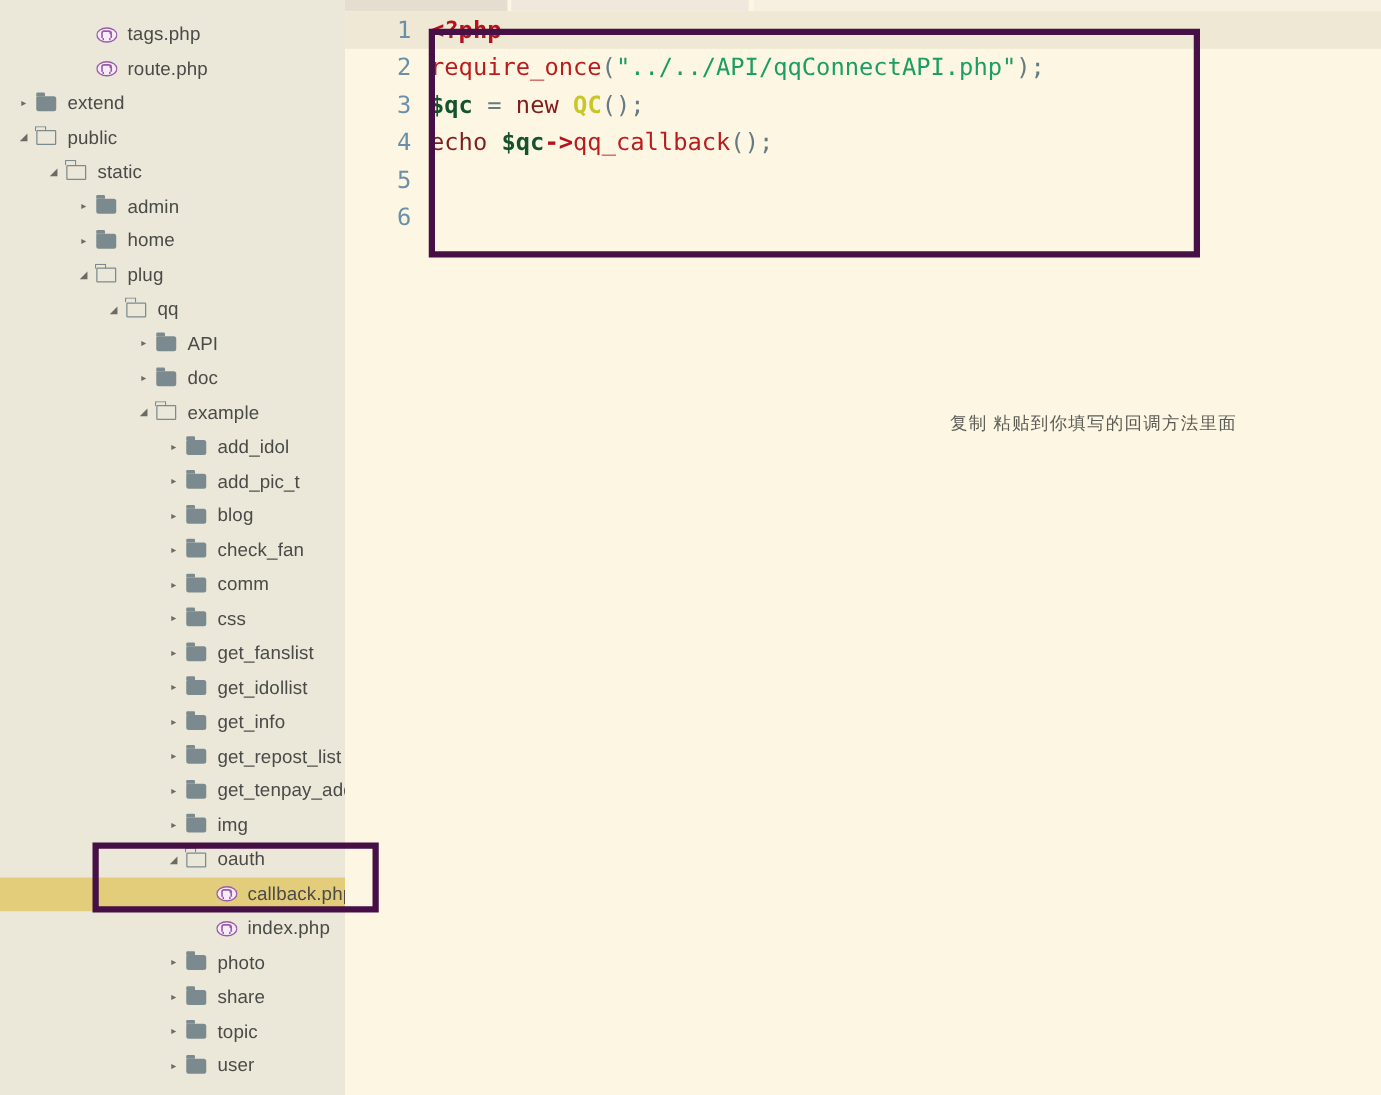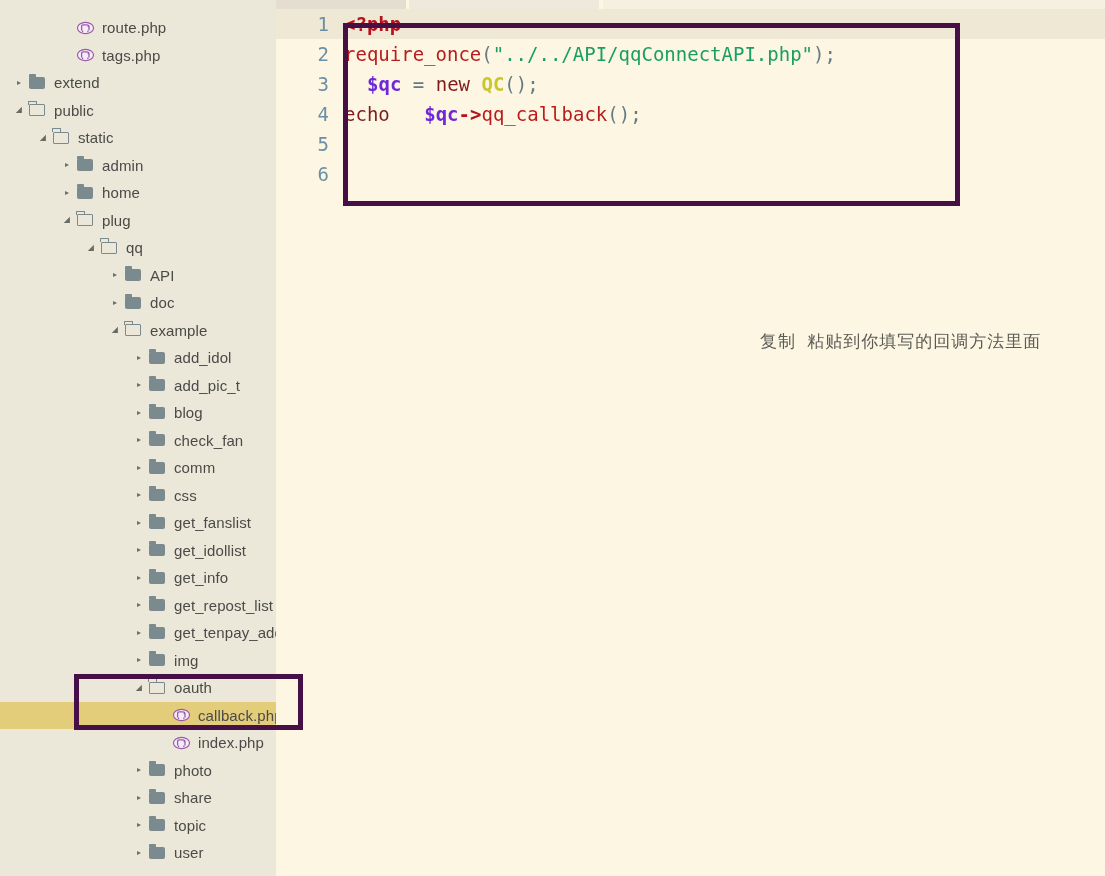--- a/index.html
+++ b/index.html
@@ -149,21 +149,21 @@
     font-family: "DejaVu Sans Mono", monospace;
     font-size: 19px;
     user-select: none;
   }
   .ctext { padding-left: 7px; }
 
   
   .t-tag    { color: #b5121b; font-weight: 700; }
   .t-fn     { color: #b91c1c; }
   .t-strg   { color: #1a9e63; }
-  .t-var    { color: #6d28d9; font-weight: 700; margin-left: 23px; }
+  .t-var    { color: #14532d; font-weight: 700; }
   .t-kw     { color: #7f1d1d; font-weight: 400; }
   .t-cls    { color: #c9c62c; font-weight: 700; }
   .t-punc   { color: #657b83; }
   .t-arrow  { color: #b5121b; font-weight: 700; }
 
   
   .anno-box {
     position: absolute;
     border: 5px solid #460f46;
     pointer-events: none;
@@ -174,22 +174,22 @@
   }
   #anno-tree {
     left: 74px; top: 674px;
     width: 229px; height: 56px;
   }
 
   
   #caption {
     position: absolute;
     left: 484px; top: 330px;
-    font-family: Liberation Mono, monospace;
-    font-size: 17px;
+    font-family: Liberation Serif, serif;
+    font-size: 14px;
     color: #5b5b56;
     letter-spacing: 1px;
     white-space: nowrap;
   }
 </style>
 </head>
 <body>
 
 <div id="app">
 
@@ -200,35 +200,35 @@
           <span class="ico">
             <span class="php-ico">
               <svg width="17" height="14" viewBox="0 0 17 14" xmlns="http://www.w3.org/2000/svg">
                 <ellipse cx="8.5" cy="7" rx="8" ry="5.6" fill="#f6ecf8" stroke="#9a5ba8" stroke-width="1.1"></ellipse>
                 <path d="M4.6 9.4 L4.6 5.4 Q4.6 3.9 6.2 3.9 L9.6 3.9 Q12.0 3.9 12.0 5.9 L12.0 9.4" fill="none" stroke="#9a5ba8" stroke-width="1.3"></path>
                 <path d="M5.6 9.4 L5.6 11.2 M10.9 9.4 L10.9 11.2" stroke="#9a5ba8" stroke-width="1.2"></path>
                 <circle cx="11.3" cy="5.5" r=".8" fill="#9a5ba8"></circle>
               </svg>
             </span>
           </span>
-          <span class="lbl">route.php</span>
+          <span class="lbl">tags.php</span>
         </div>
         <div class="row" style="padding-left: 60px;">
           <span class="arrow none">▸</span>
           <span class="ico">
             <span class="php-ico">
               <svg width="17" height="14" viewBox="0 0 17 14" xmlns="http://www.w3.org/2000/svg">
                 <ellipse cx="8.5" cy="7" rx="8" ry="5.6" fill="#f6ecf8" stroke="#9a5ba8" stroke-width="1.1"></ellipse>
                 <path d="M4.6 9.4 L4.6 5.4 Q4.6 3.9 6.2 3.9 L9.6 3.9 Q12.0 3.9 12.0 5.9 L12.0 9.4" fill="none" stroke="#9a5ba8" stroke-width="1.3"></path>
                 <path d="M5.6 9.4 L5.6 11.2 M10.9 9.4 L10.9 11.2" stroke="#9a5ba8" stroke-width="1.2"></path>
                 <circle cx="11.3" cy="5.5" r=".8" fill="#9a5ba8"></circle>
               </svg>
             </span>
           </span>
-          <span class="lbl">tags.php</span>
+          <span class="lbl">route.php</span>
         </div>
         <div class="row" style="padding-left: 12px;">
           <span class="arrow">▸</span>
           <span class="ico">
             <span class="folder-closed"></span>
           </span>
           <span class="lbl">extend</span>
         </div>
         <div class="row" style="padding-left: 12px;">
           <span class="arrow">◢</span>

